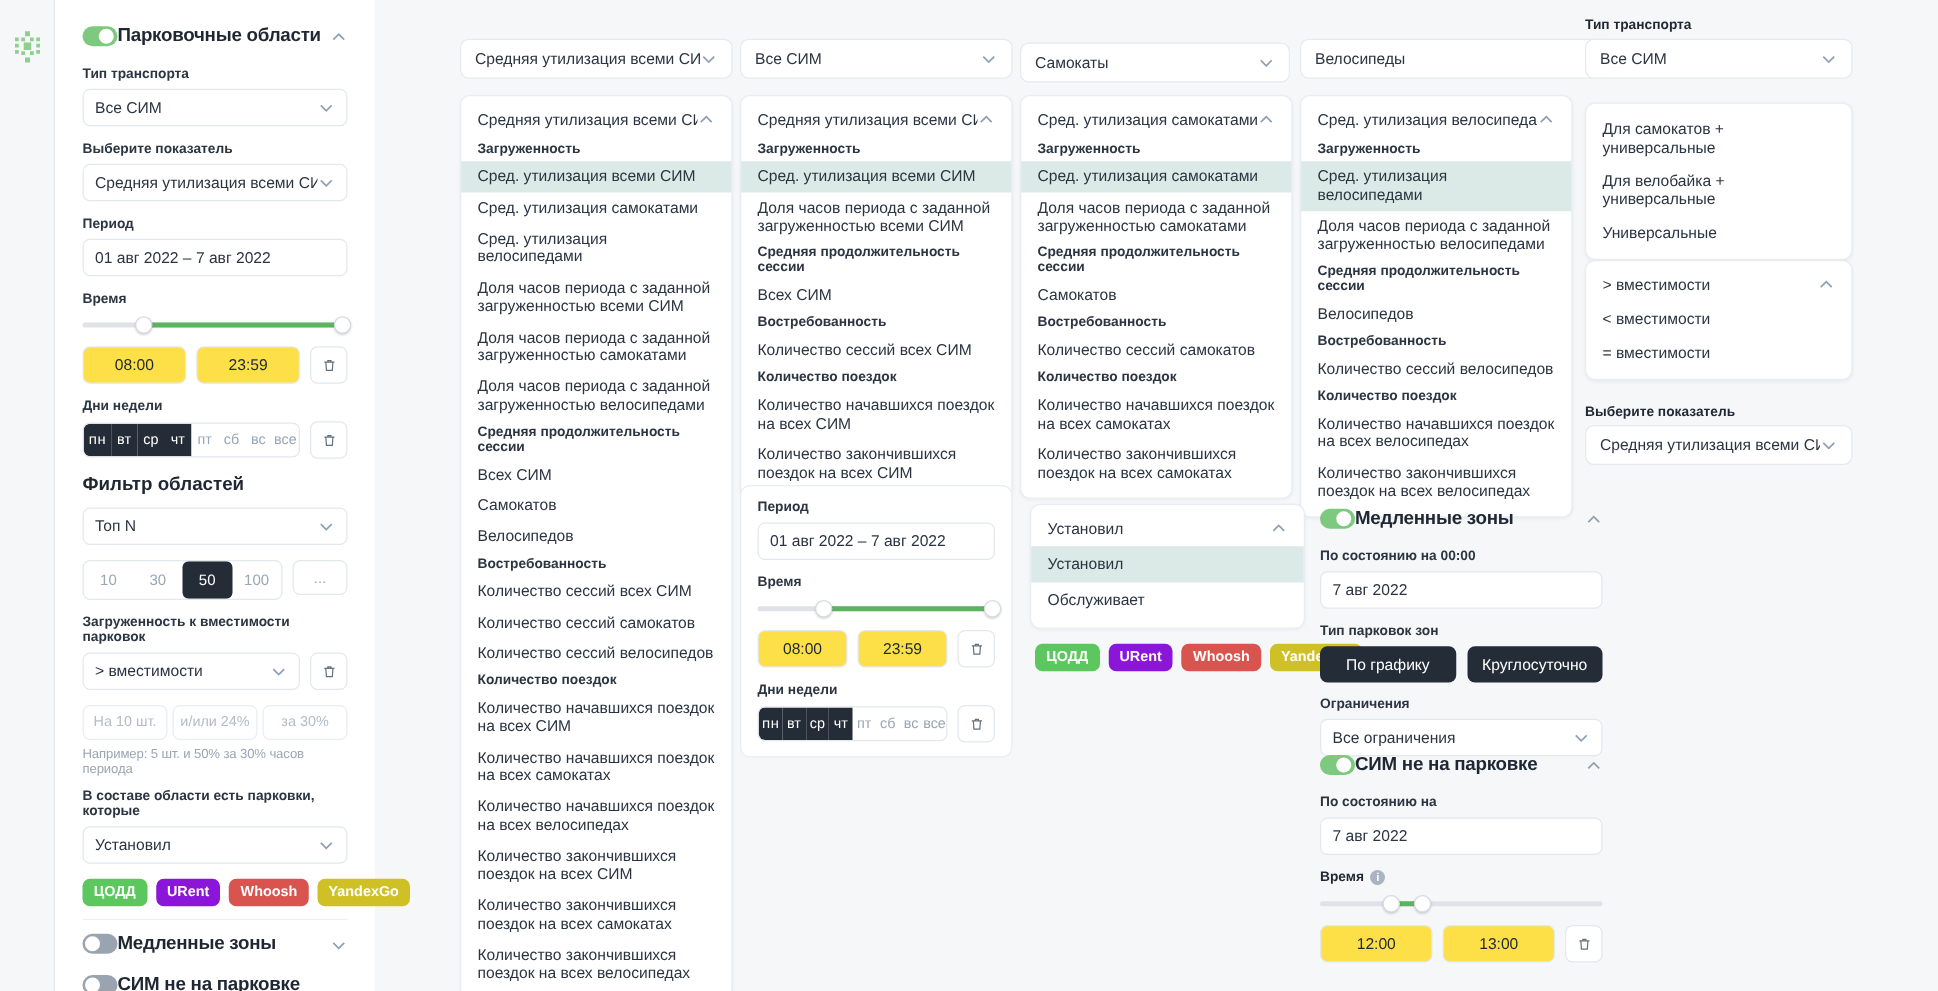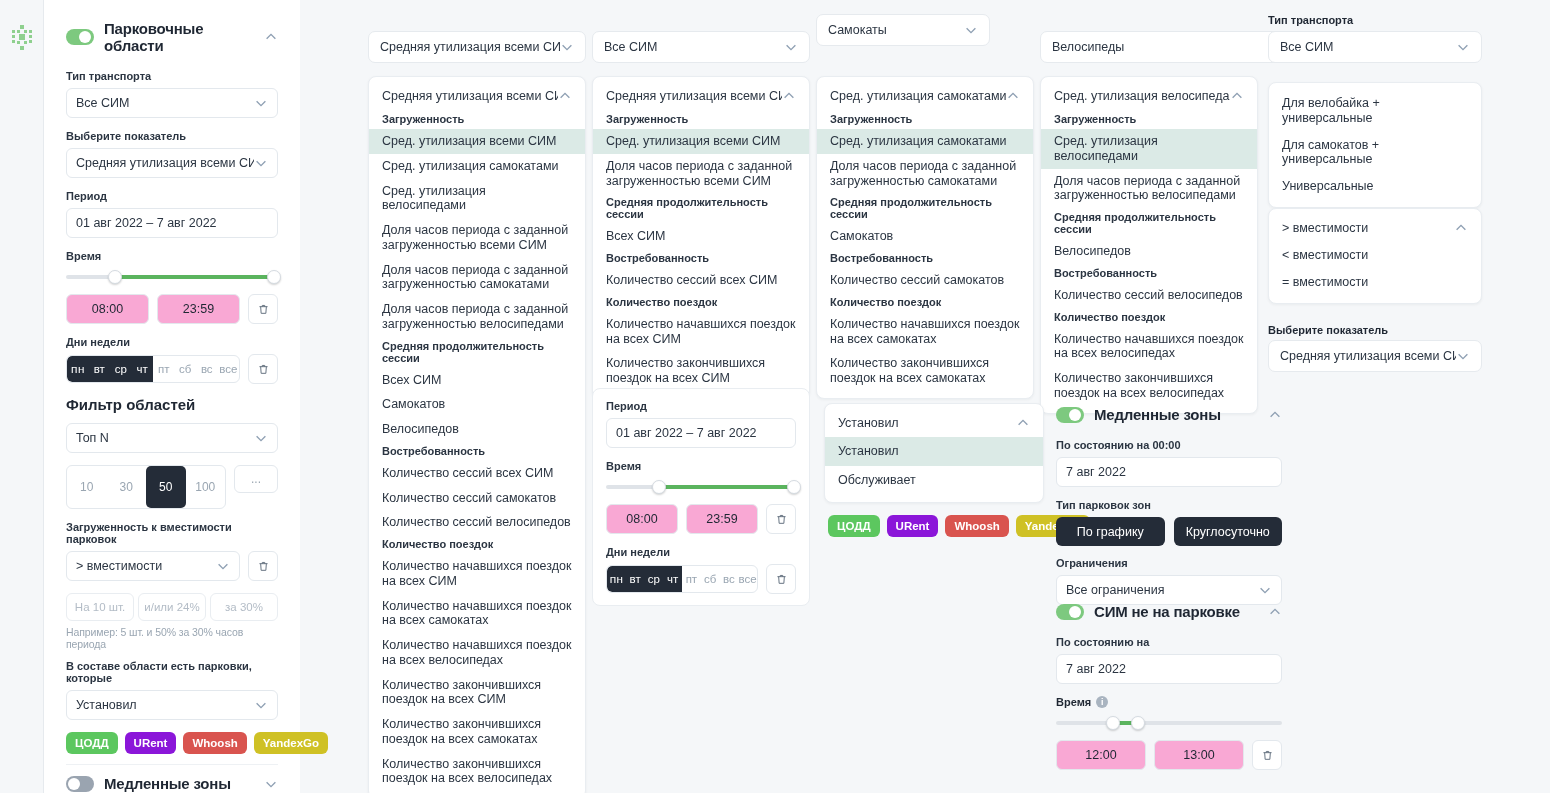--- a/index.html
+++ b/index.html
@@ -16,21 +16,21 @@
     position: absolute; left: 0; top: 0; width: 44px; height: 793px;
     background: #f5f7f9; border-right: 1px solid #e6eaee;
   }
   .logo { position: absolute; left: 6px; top: 22px; width: 32px; height: 32px; }
   
   .sidebar {
     position: absolute; left: 44px; top: 0; width: 256px; height: 793px;
     background: #fff; padding: 20px 22px 0 22px;
   }
   .panel-head {
-    display: flex; align-items: center; gap: 10px; margin-bottom: 16px;
+    display: flex; align-items: flex-end; margin-bottom: 16px;
   }
   .panel-title { font-size: 15px; font-weight: bold; letter-spacing: -0.2px; flex: 1; }
   .toggle {
     width: 28px; height: 16px; border-radius: 9px; background: #7dc97f;
     position: relative; flex: 0 0 auto;
   }
   .toggle.off { background: #9aa4b0; }
   .toggle::after {
     content: ""; position: absolute; top: 2px; left: 13px;
     width: 12px; height: 12px; border-radius: 50%; background: #fff;
@@ -57,42 +57,42 @@
     position: absolute; top: 5px; height: 4px; border-radius: 2px; background: #5bb45e;
   }
   .slider .knob {
     position: absolute; top: 0; width: 14px; height: 14px; border-radius: 50%;
     background: #fff; border: 1px solid #d5dbe1; box-shadow: 0 1px 2px rgba(0,0,0,.18);
   }
   .row { display: flex; gap: 8px; align-items: center; margin-bottom: 12px; }
   .timebox {
     flex: 1; height: 30px; border: 1px solid #e3e8ed; border-radius: 6px;
     display: flex; align-items: center; justify-content: center;
-    font-size: 12.5px; background: #f9a8d4;
+    font-size: 12.5px; background: #fde047;
   }
   .trash {
     width: 30px; height: 30px; border: 1px solid #e3e8ed; border-radius: 6px;
     background: #fff; display: flex; align-items: center; justify-content: center;
     color: #63707e;
   }
   .segmented {
     flex: 1; display: flex; border: 1px solid #e3e8ed; border-radius: 6px;
     overflow: hidden; height: 28px; background: #fff;
   }
   .segmented .seg {
     flex: 1; display: flex; align-items: center; justify-content: center;
     font-size: 11.5px; color: #9aa6b2;
   }
   .segmented .seg.on { background: #242c38; color: #fff; }
   .segmented .seg.on:first-child { border-radius: 5px 0 0 5px; font-family: Liberation Mono, monospace; }
   .section-h { font-size: 15px; font-weight: bold; margin: 4px 0 10px 0; }
   .numbtns { display: flex; gap: 8px; margin-bottom: 12px; }
   .numgroup {
     display: flex; border: 1px solid #e3e8ed; border-radius: 6px; overflow: hidden;
-    height: 44px; background: #fff; flex: 1;
+    height: 32px; background: #fff; flex: 1;
   }
   .numgroup .n {
     flex: 1; display: flex; align-items: center; justify-content: center;
     font-size: 12px; color: #9aa6b2;
   }
   .numgroup .n.on { background: #242c38; color: #fff; border-radius: 5px; }
   .dots {
     width: 44px; height: 28px; border: 1px solid #e3e8ed; border-radius: 6px;
     background: #fff; display: flex; align-items: center; justify-content: center;
     color: #9aa6b2; font-size: 12px;
@@ -371,21 +371,21 @@
   <div class="dd-item">Доля часов периода с заданной загруженностью всеми СИМ</div>
   <div class="dd-group">Средняя продолжительность сессии</div>
   <div class="dd-item">Всех СИМ</div>
   <div class="dd-group">Востребованность</div>
   <div class="dd-item">Количество сессий всех СИМ</div>
   <div class="dd-group">Количество поездок</div>
   <div class="dd-item">Количество начавшихся поездок на всех СИМ</div>
   <div class="dd-item">Количество закончившихся поездок на всех СИМ</div>
 </div>
 
-<div class="topsel" style="left:816px;top:14px;width:174px">
+<div class="topsel" style="left:816px;top:34px;width:216px">
   <span class="v">Самокаты</span>
   <svg class="chev" viewBox="0 0 16 16" fill="none" stroke="currentColor" stroke-width="1.6">
       <path d="M3 6l5 5 5-5"></path>
     </svg>
 </div>
 
 <div class="dd-card" style="left:816px;top:76px;width:218px">
   <div class="dd-head">
     <span class="t">Сред. утилизация самокатами</span>
     <svg class="chev" viewBox="0 0 16 16" fill="none" stroke="currentColor" stroke-width="1.6">
@@ -489,22 +489,22 @@
 
 <div style="position:absolute;left:1268px;top:14px;width:214px;font-size:11px;font-weight:bold">Тип транспорта</div>
 <div class="topsel" style="left:1268px;top:31px;width:214px">
   <span class="v">Все СИМ</span>
   <svg class="chev" viewBox="0 0 16 16" fill="none" stroke="currentColor" stroke-width="1.6">
       <path d="M3 6l5 5 5-5"></path>
     </svg>
 </div>
 
 <div class="dd-card" style="left:1268px;top:82px;width:214px">
+  <div class="dd-item" style="padding:6px 13px">Для самокатов + универсальные</div>
   <div class="dd-item" style="padding:6px 13px">Для велобайка + универсальные</div>
-  <div class="dd-item" style="padding:6px 13px">Для самокатов + универсальные</div>
   <div class="dd-item" style="padding:6px 13px">Универсальные</div>
 </div>
 
 <div class="dd-card" style="left:1268px;top:208px;width:214px">
   <div class="dd-head">
     <span class="t">&gt; вместимости</span>
     <svg class="chev" viewBox="0 0 16 16" fill="none" stroke="currentColor" stroke-width="1.6">
         <path d="M3 10l5-5 5 5"></path>
       </svg>
   </div>

